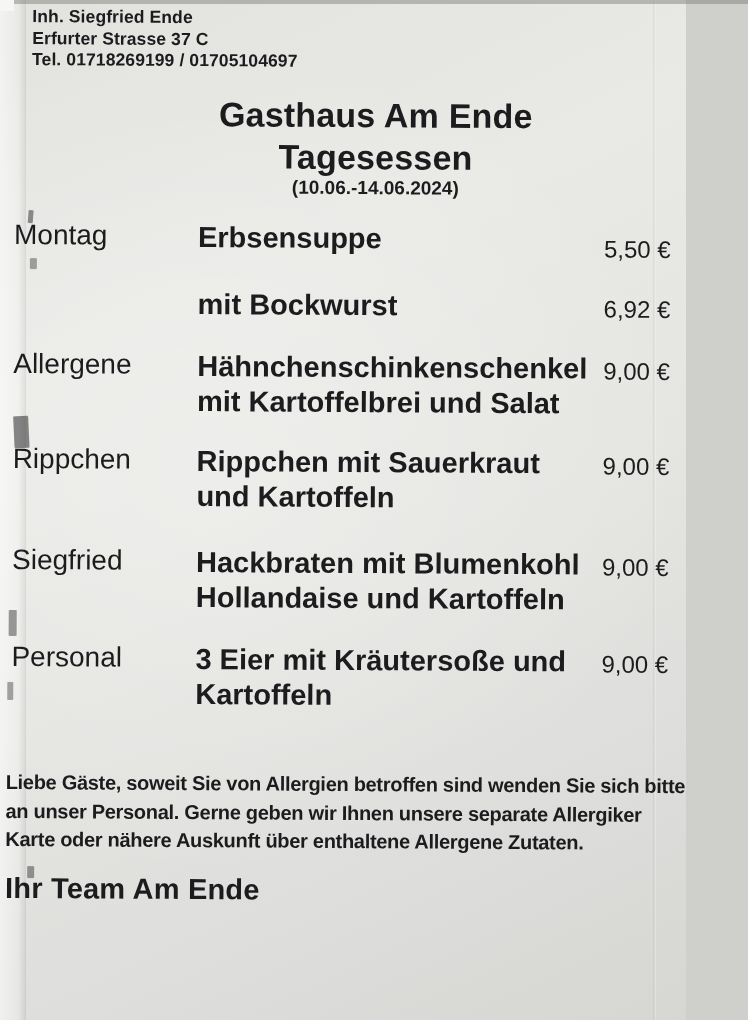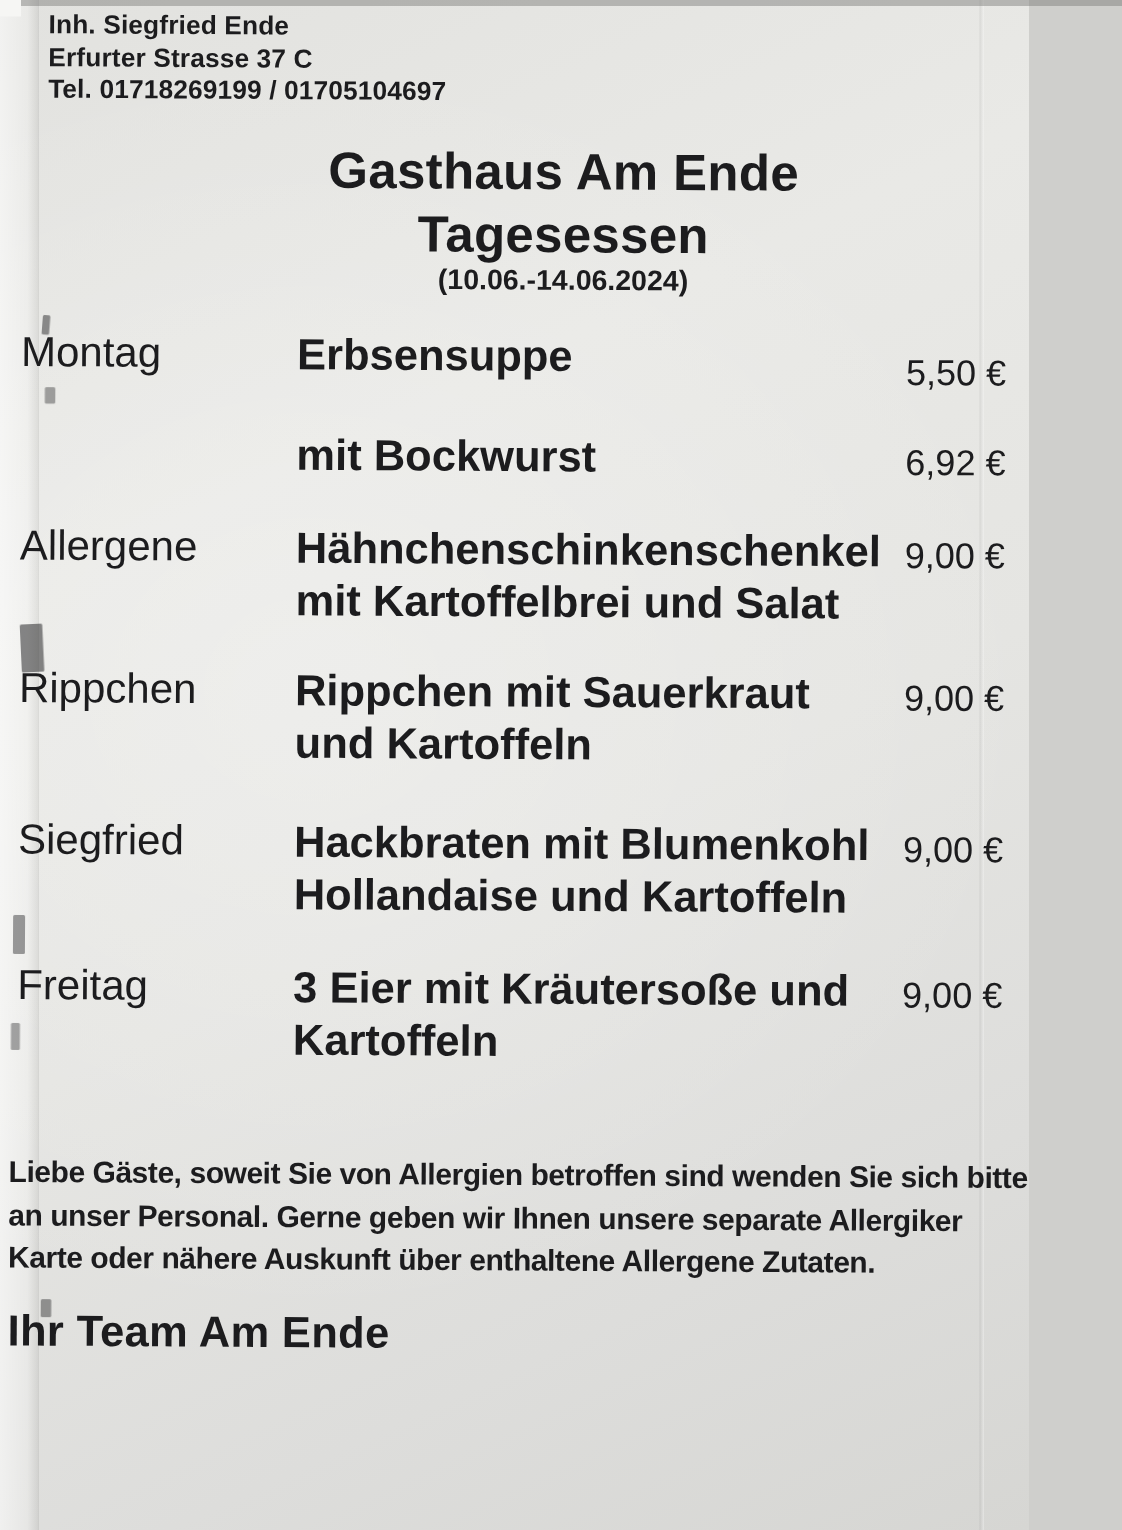--- a/index.html
+++ b/index.html
@@ -134,21 +134,21 @@
     <div class="menu-row r5">
       <div class="day">Siegfried</div>
       <div class="dish">
         <span>Hackbraten mit Blumenkohl</span>
         <span>Hollandaise und Kartoffeln</span>
       </div>
       <div class="price">9,00 €</div>
     </div>
 
     <div class="menu-row r6">
-      <div class="day">Freitag</div>
+      <div class="day">Personal</div>
       <div class="dish">
         <span>3 Eier mit Kräutersoße und</span>
         <span>Kartoffeln</span>
       </div>
       <div class="price">9,00 €</div>
     </div>
 
     <div class="allergy">
       <div>Liebe Gäste, soweit Sie von Allergien betroffen sind wenden Sie sich bitte</div>
       <div>an unser Personal. Gerne geben wir Ihnen unsere separate Allergiker</div>

